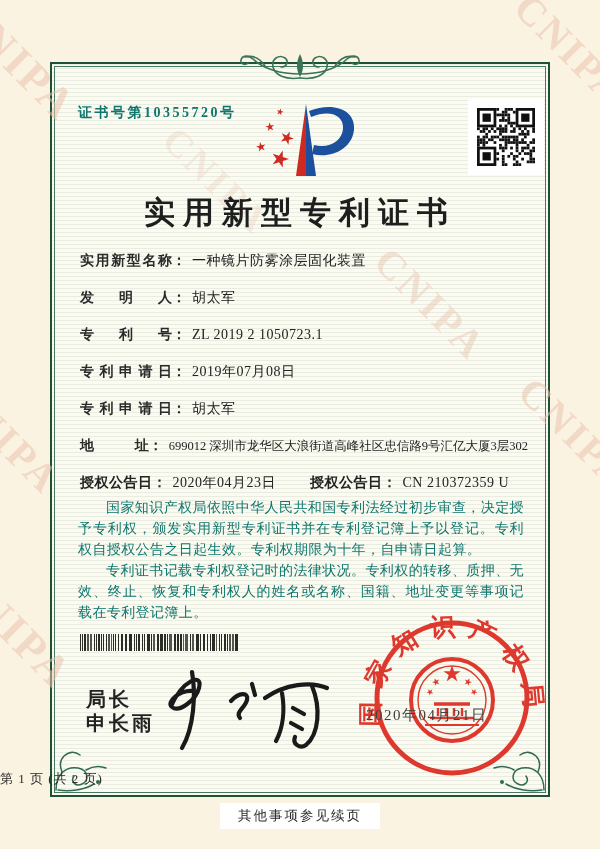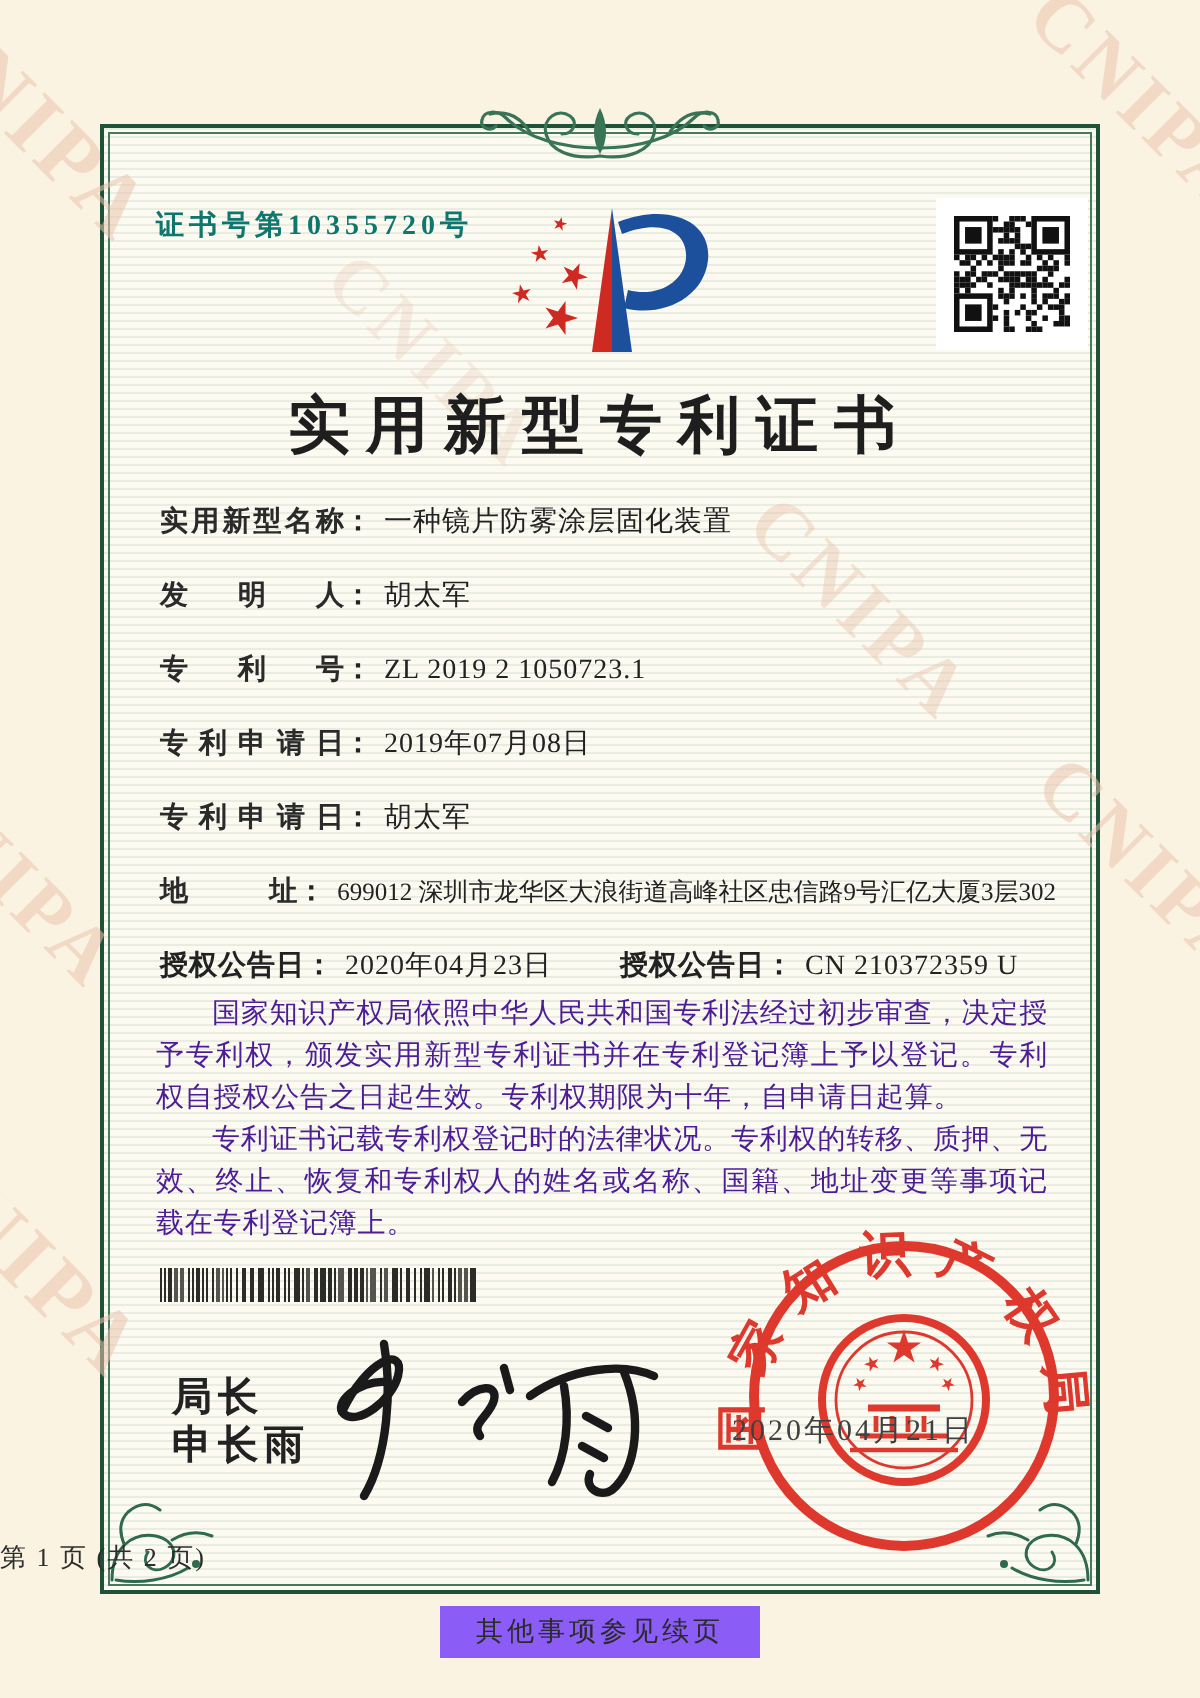--- a/index.html
+++ b/index.html
@@ -38,40 +38,40 @@
   .row{display:flex;align-items:baseline;height:22px;margin-bottom:15px;white-space:nowrap;}
   .lbl{display:inline-block;width:92px;text-align:justify;text-align-last:justify;
        font-weight:600;color:#2a2a2a;}
   .colon{font-weight:600;margin-right:6px;}
   .val{letter-spacing:.5px;text-align:center;}
   .val.addr{font-size:12.5px;letter-spacing:0;}
   .grant{margin-top:3px;}
   .grant .lbl2{font-weight:600;letter-spacing:.5px;}
   .grant .pair2{margin-left:34px;}
 
-  .paras{position:absolute;left:78px;top:497px;width:446px;font-size:14px;color:#4c1d95;
+  .paras{position:absolute;left:78px;top:497px;width:446px;font-size:14px;color:#0f766e;
          text-align:justify;letter-spacing:.4px;}
   .paras p{margin:0;text-indent:2em;line-height:21px;}
 
   .barcode{position:absolute;left:80px;top:634px;}
 
   .signer{position:absolute;left:86px;top:687px;z-index:5;
           font-family:"Liberation Sans", sans-serif;font-weight:600;
           font-size:20px;color:#222;letter-spacing:3px;line-height:24px;}
   .signature{position:absolute;left:135px;top:660px;z-index:5;}
 
   .seal{position:absolute;left:352px;top:608px;z-index:5;opacity:.93;}
   .seal-date{position:absolute;left:366px;top:706px;z-index:6;font-size:15px;
              color:#404040;letter-spacing:1.5px;white-space:nowrap;text-align:center;}
 
   .page-num{position:absolute;left:0;right:0;top:770px;
             font-size:13px;color:#2d2d2d;letter-spacing:1px;z-index:4;}
 
   .note{position:absolute;left:50%;transform:translateX(-50%);top:803px;
-        background:#8b5cf6;padding:4px 18px;font-size:13.5px;color:#2a2a2a;
+        background:#ffffff;padding:4px 18px;font-size:13.5px;color:#2a2a2a;
         letter-spacing:2px;z-index:4;white-space:nowrap;}
 </style>
 </head>
 <body>
 
 <div class="page">
 
   <span class="wm" style="left:-20px;top:-12px;font-size:44px;">CNIPA</span>
   <span class="wm" style="left:538px;top:-16px;font-size:40px;">CNIPA</span>
   <span class="wm" style="left:185px;top:118px;font-size:38px;opacity:.28;">CNIPA</span>

